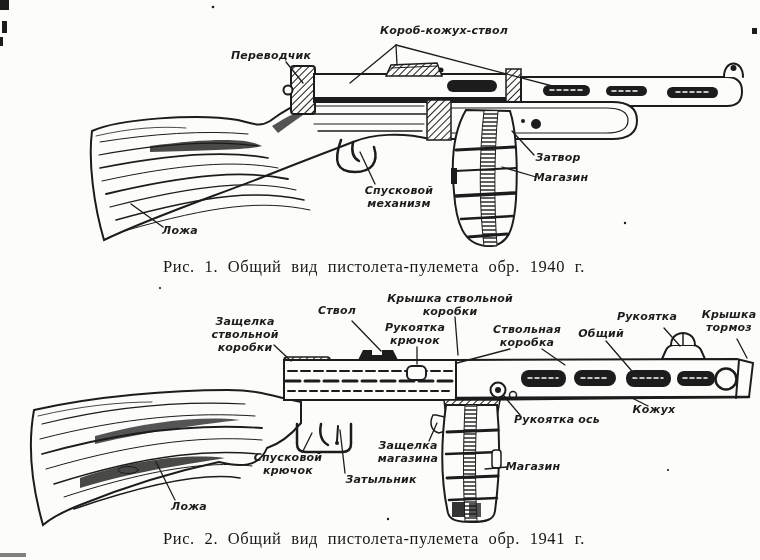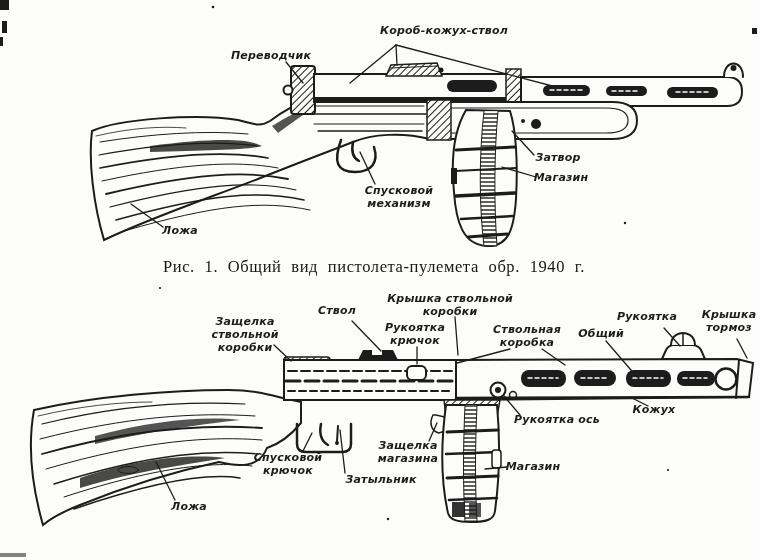--- a/index.html
+++ b/index.html
@@ -251,14 +251,15 @@
   <div class="lbl" style="left:654px;top:404px">Кожух</div>
   <div class="lbl" style="left:557px;top:414px">Рукоятка ось</div>
   <div class="lbl" style="left:408px;top:440px">Защелка
 магазина</div>
   <div class="lbl" style="left:533px;top:461px">Магазин</div>
   <div class="lbl" style="left:381px;top:474px">Затыльник</div>
   <div class="lbl" style="left:288px;top:452px">Спусковой
 крючок</div>
   <div class="lbl" style="left:189px;top:501px">Ложа</div>
 
+  <div class="caption" style="top:529px">Рис. 2. Общий вид пистолета-пулемета обр. 1941 г.</div>
 
 </div>
 
 </body></html>

